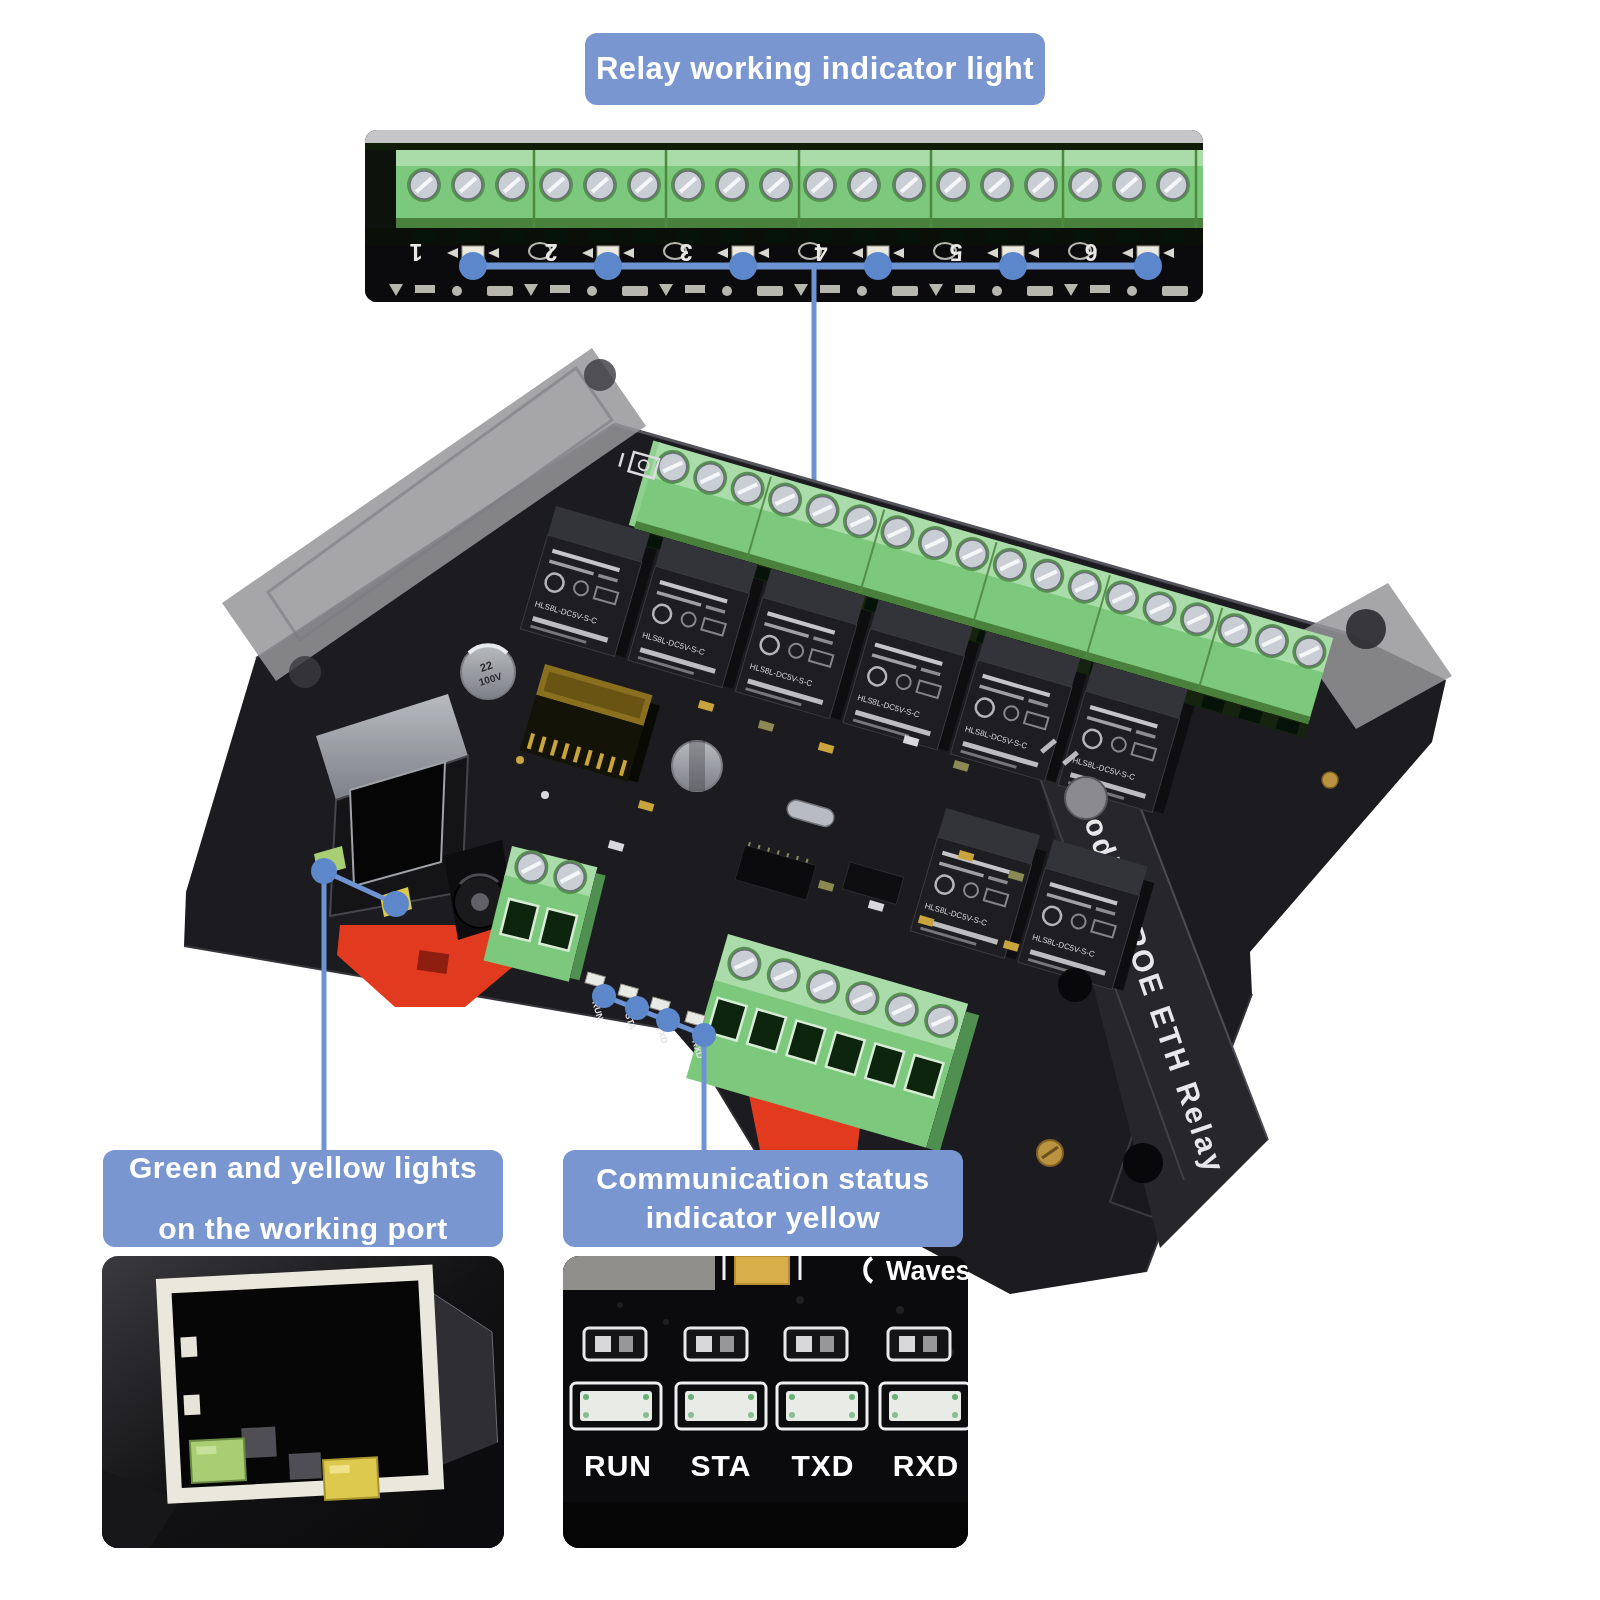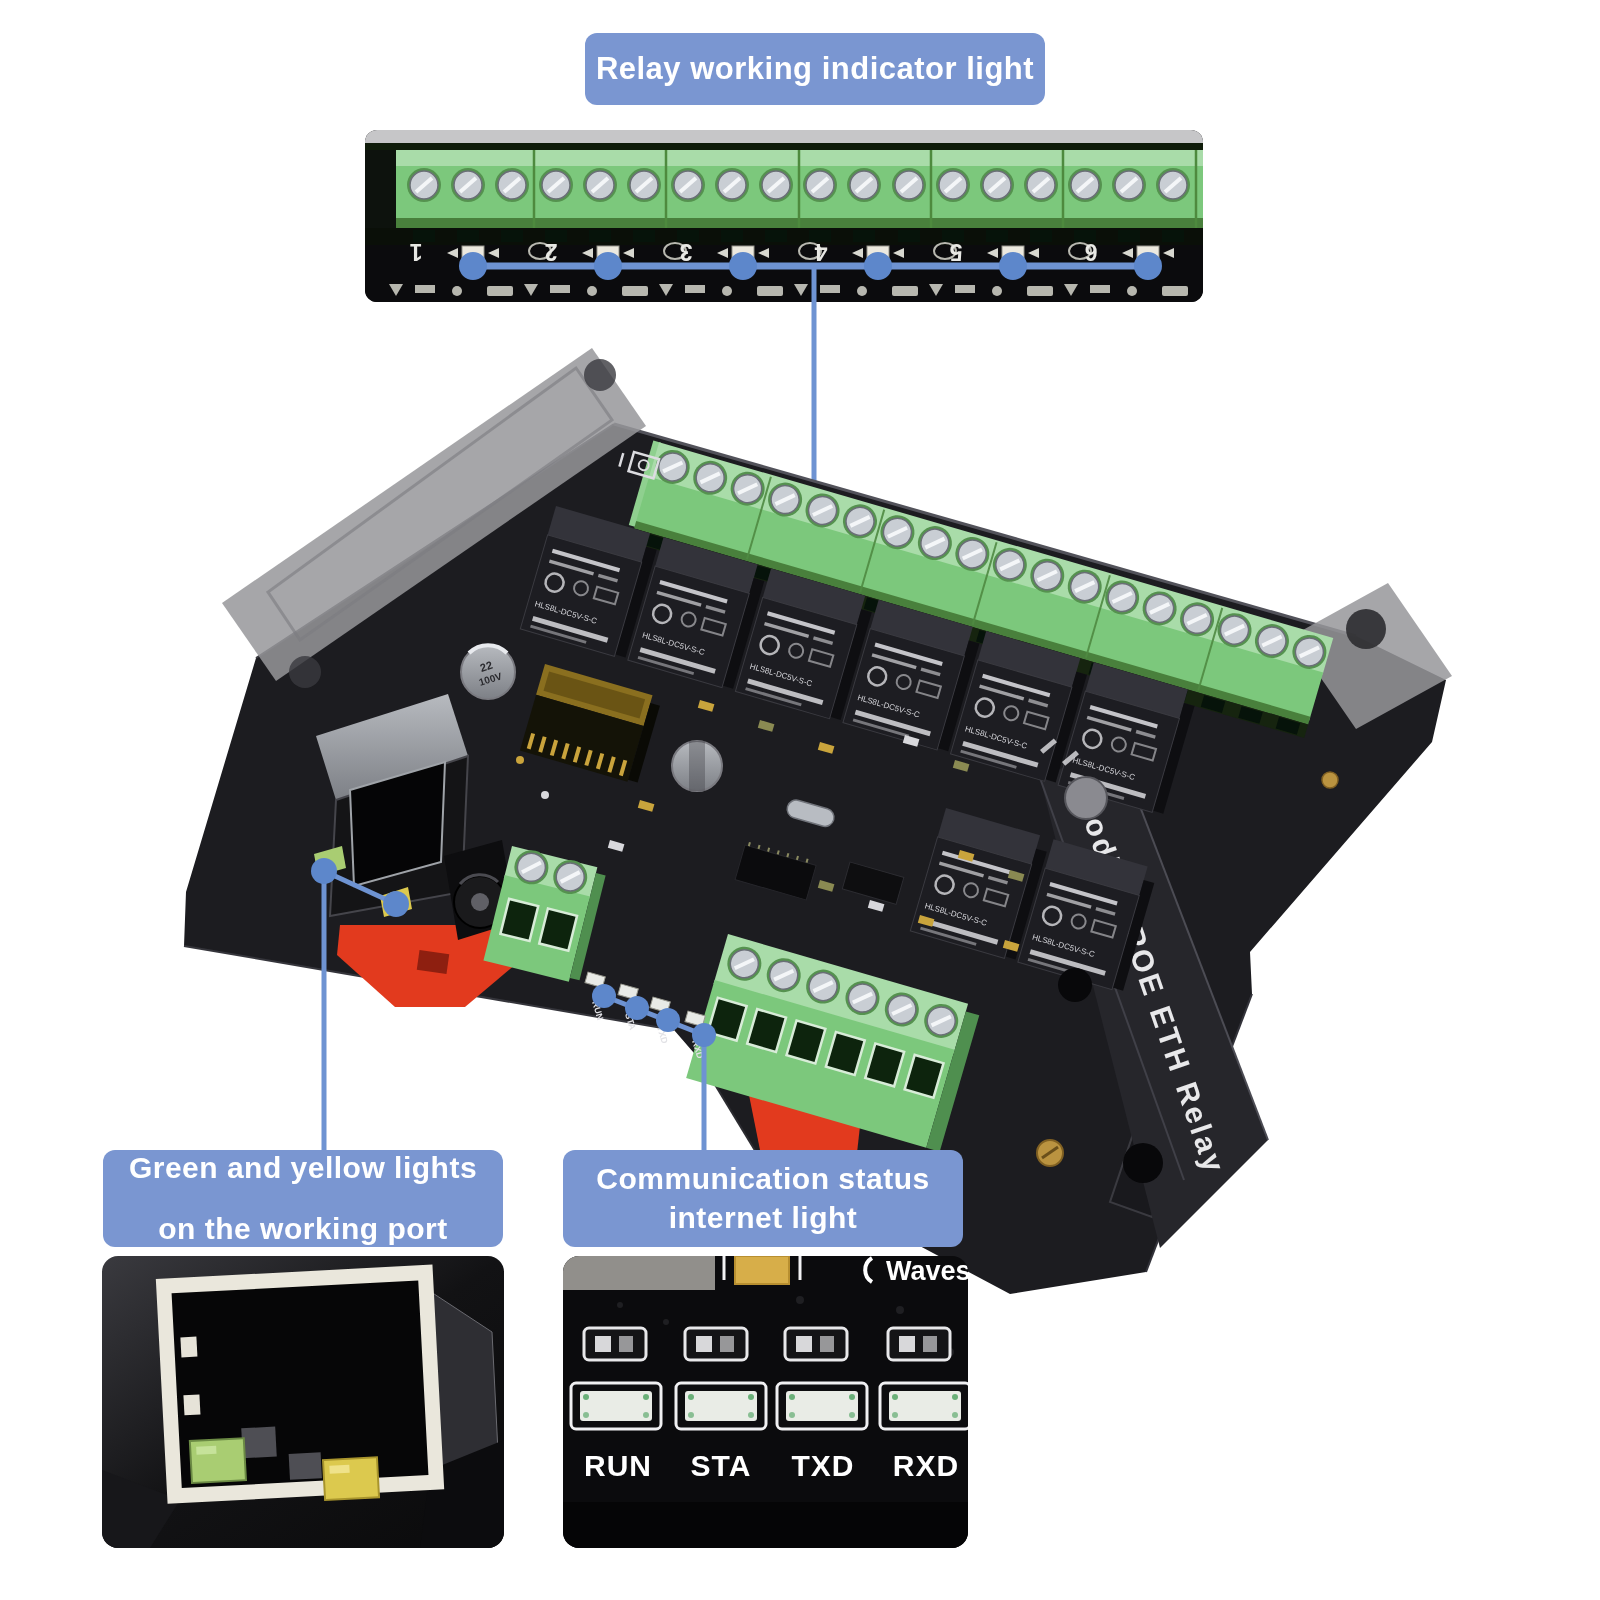--- a/index.html
+++ b/index.html
@@ -566,15 +566,15 @@
 
   <div id="label-relay" class="callout">
     <span>Relay working indicator light</span>
   </div>
   <div id="label-eth" class="callout">
     <span>Green and yellow lights</span>
     <span>on the working port</span>
   </div>
   <div id="label-comm" class="callout">
     <span>Communication status</span>
-    <span>internet light</span>
+    <span>indicator yellow</span>
   </div>
 </div>
 
 </body></html>

